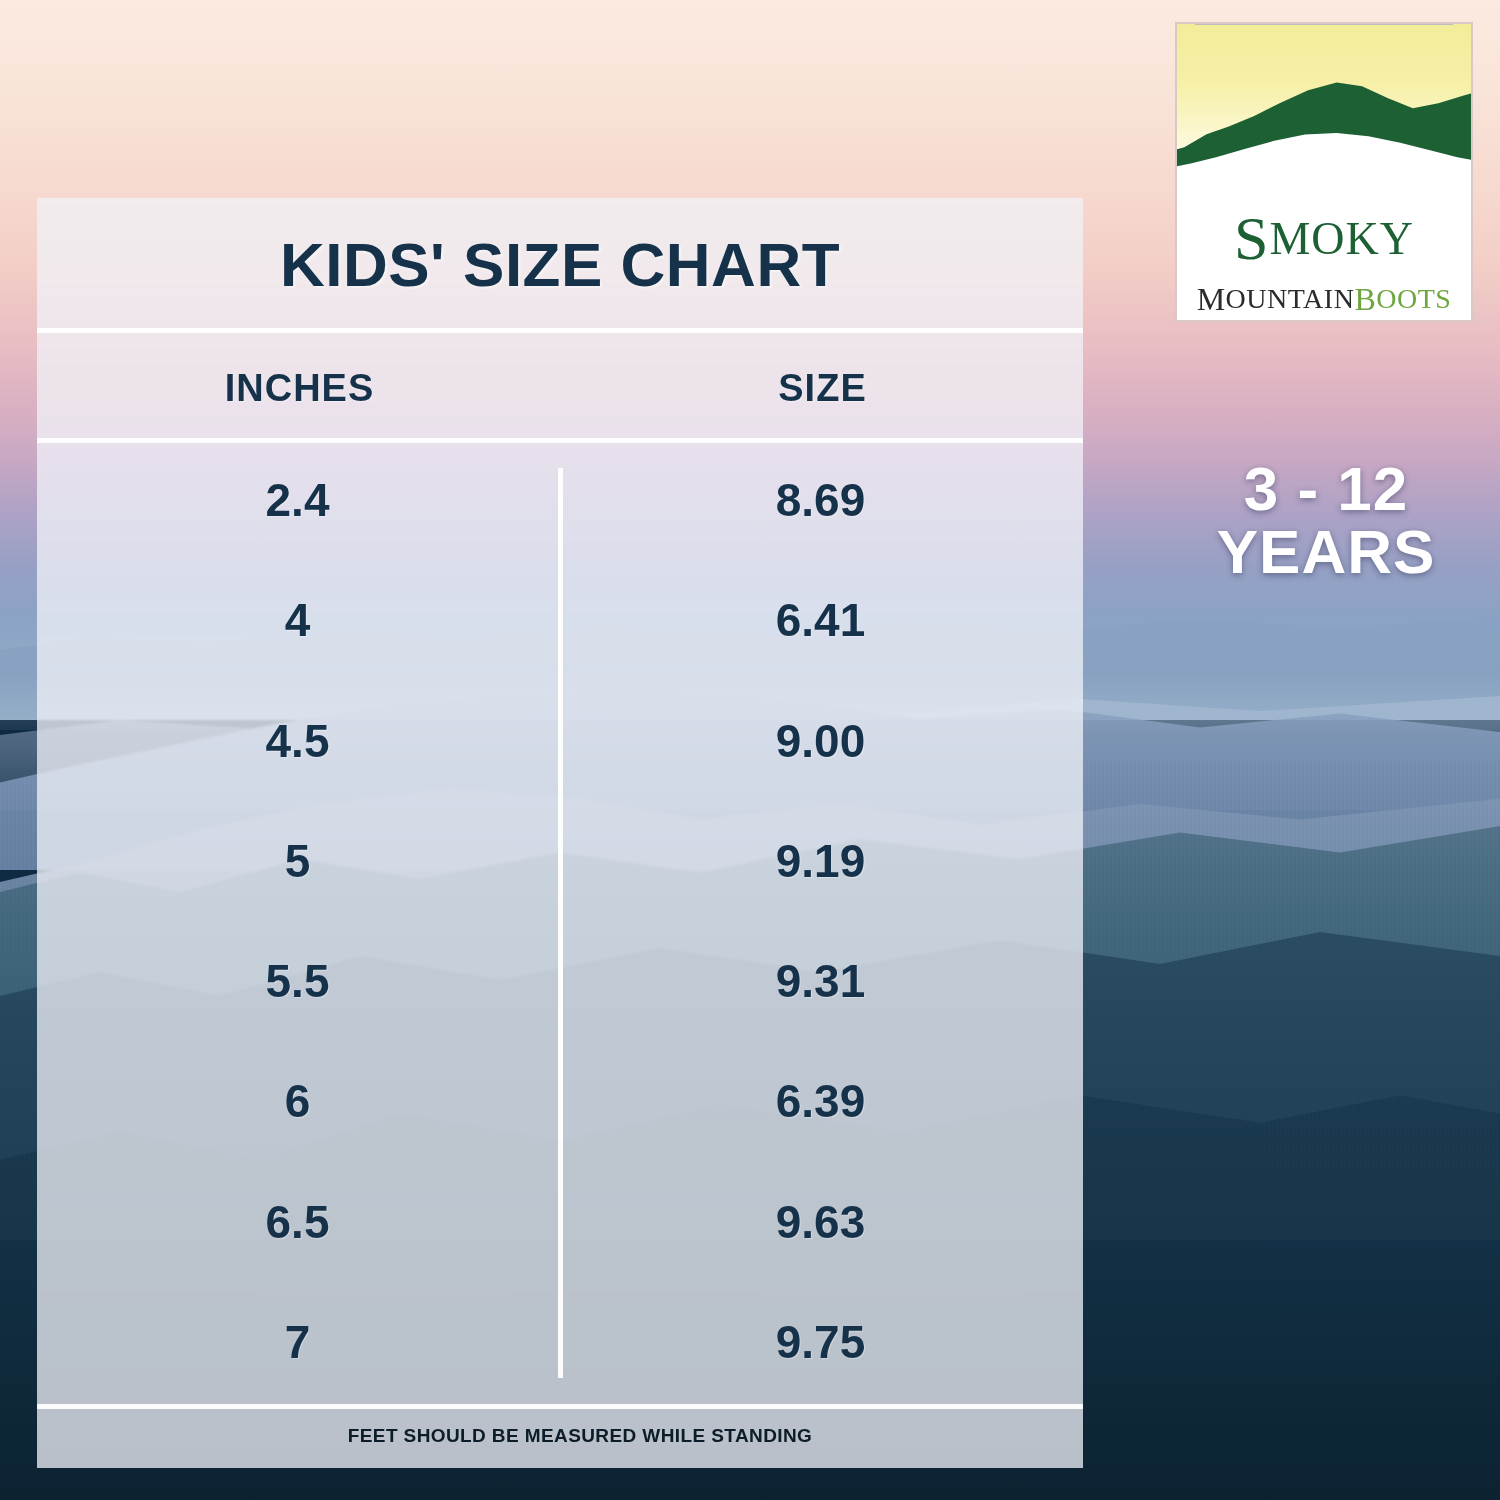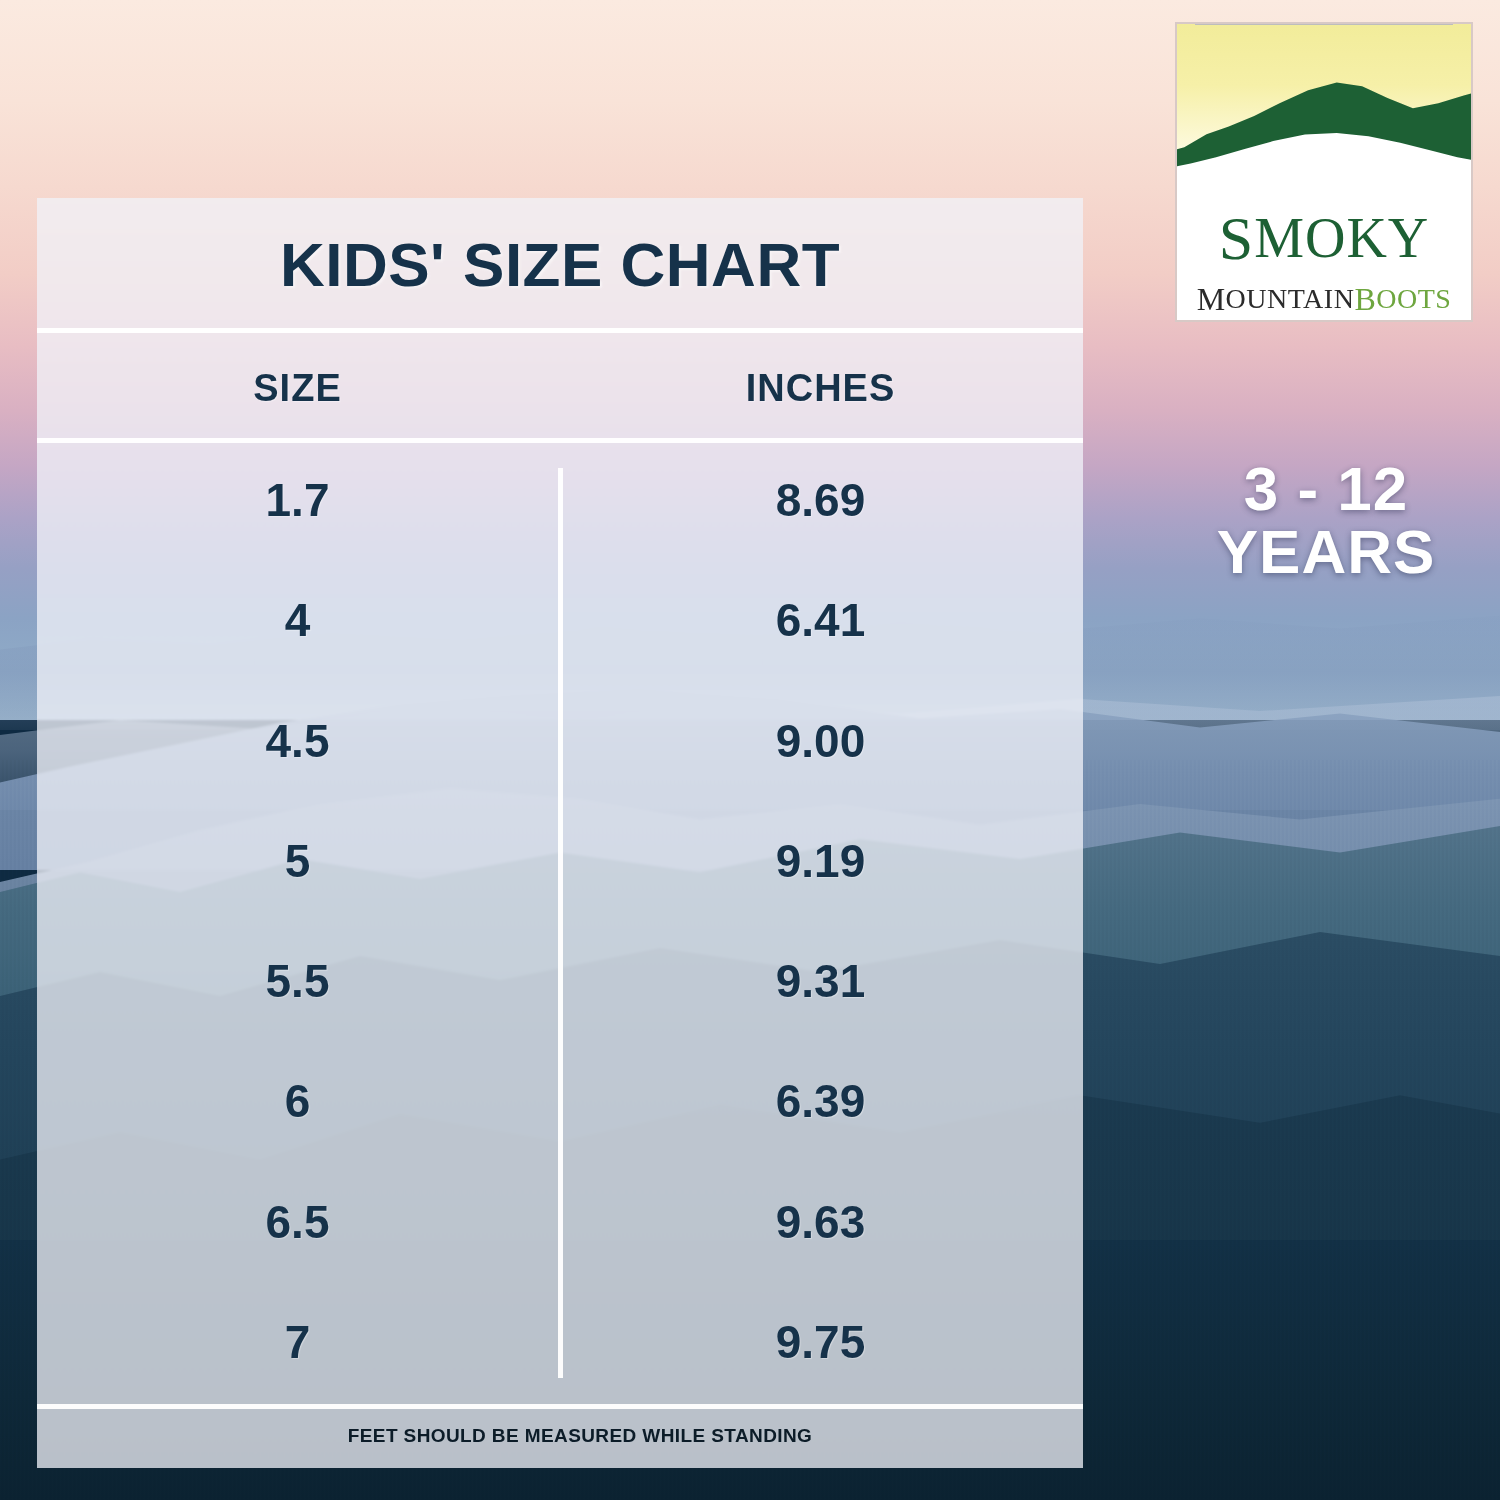--- a/index.html
+++ b/index.html
@@ -181,21 +181,21 @@
   .logo-rule {
     position:absolute; left:18px; right:18px; top:0; height:1px; background:#bdbdbd;
   }
   .logo-word {
     position:relative; height:78px;
     display:flex; align-items:center; justify-content:center;
     font-family:"Liberation Serif", serif;
     font-size:62px; color:#1d6034; letter-spacing:1px;
   }
   .logo-word .cap { font-size:62px; }
-  .logo-word .sm  { font-size:56px; }
+  .logo-word .sm  { font-size:46px; }
   .logo-sub {
     position:relative; height:44px;
     display:flex; align-items:center; justify-content:center;
     font-family:"Liberation Serif", serif;
     letter-spacing:.5px;
   }
   .logo-sub .mtn { color:#2b2b2b; }
   .logo-sub .bts { color:#6ea63f; }
   .logo-sub .c1 { font-size:32px; }
   .logo-sub .c2 { font-size:28px; }
@@ -230,31 +230,31 @@
 
   <div class="card">
 
     <div class="card-title">
       <span>KIDS' SIZE CHART</span>
     </div>
 
     <div class="hline hline-top"></div>
 
     <div class="header-row">
+      <div class="col col-inches">INCHES</div>
       <div class="col col-size">SIZE</div>
-      <div class="col col-inches">INCHES</div>
     </div>
 
     <div class="hline hline-header"></div>
 
     <div class="vdivider"></div>
 
     <div class="rows">
       <div class="row">
-        <div class="cell cell-size">1.7</div>
+        <div class="cell cell-size">2.4</div>
         <div class="cell cell-inches">8.69</div>
       </div>
       <div class="row">
         <div class="cell cell-size">4</div>
         <div class="cell cell-inches">6.41</div>
       </div>
       <div class="row">
         <div class="cell cell-size">4.5</div>
         <div class="cell cell-inches">9.00</div>
       </div>

